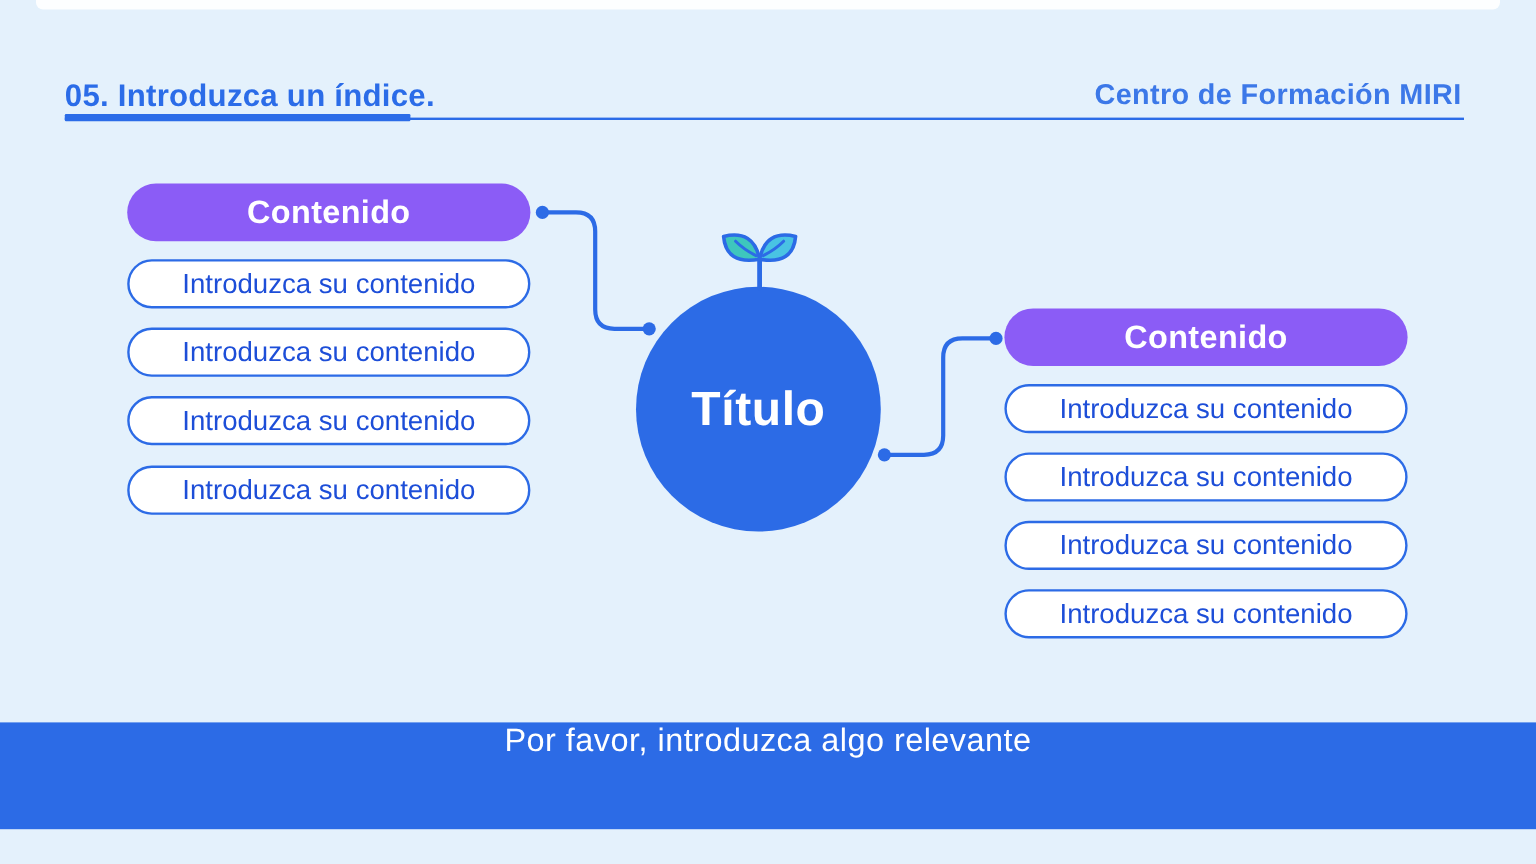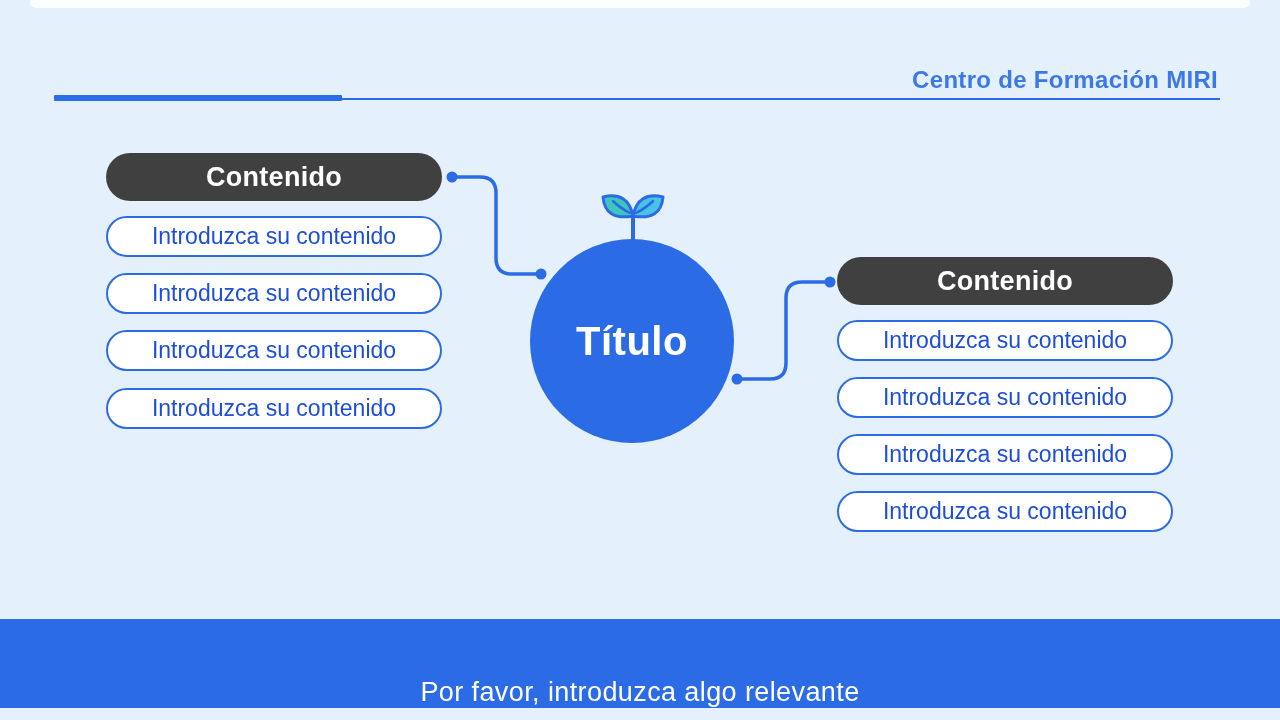--- a/index.html
+++ b/index.html
@@ -31,21 +31,21 @@
     position:absolute;left:54px;top:98px;width:1166px;height:2px;
     background:#2b6ce8;
   }
   .rule-thick{
     position:absolute;left:54px;top:95px;width:288px;height:6px;
     background:#2b6ce8;border-radius:1px;
   }
   
   .group-header{
     position:absolute;width:336px;height:48px;
-    background:#404040;border-radius:26px;
+    background:#8b5cf6;border-radius:26px;
     color:#ffffff;font-size:27px;font-weight:bold;
     display:flex;align-items:center;justify-content:center;
     letter-spacing:.3px;
   }
   .item-pill{
     position:absolute;width:332px;height:37px;
     background:#ffffff;border:2px solid #2c6be6;border-radius:22px;
     color:#1d4ed8;font-size:23px;
     display:flex;align-items:center;justify-content:center;
     white-space:nowrap;
@@ -64,35 +64,36 @@
   .center-circle{
     position:absolute;left:530px;top:239px;width:204px;height:204px;
     background:#2c6be6;border-radius:50%;
     display:flex;align-items:center;justify-content:center;
     color:#ffffff;font-size:40px;font-weight:bold;letter-spacing:.5px;text-align:center;
   }
   .sprout{position:absolute;left:597px;top:190px;}
   .connectors{position:absolute;left:0;top:0;pointer-events:none;}
   
   .footer-bar{
-    position:absolute;left:0;top:619px;width:1280px;height:89px;
+    position:absolute;left:0;top:602px;width:1280px;height:89px;
     background:#2c6be6;
-    display:flex;align-items:flex-end;justify-content:center;
+    display:flex;align-items:flex-start;justify-content:center;
   }
   .footer-text{
     color:#ffffff;font-size:27px;letter-spacing:.4px;
   }
 </style>
 </head>
 <body>
 
 <div class="slide">
 
   <div class="top-strip"></div>
 
+  <div class="page-title">05. Introduzca un índice.</div>
   <div class="brand">Centro de Formación MIRI</div>
   <div class="rule-thin"></div>
   <div class="rule-thick"></div>
 
   <svg class="connectors" width="1280" height="720" viewBox="0 0 1280 720">
     <path d="M452,177 H480 Q496,177 496,193 V258 Q496,274 512,274 H540" fill="none" stroke="#2c6be6" stroke-width="3.5" stroke-linecap="round"></path>
     <circle cx="452" cy="177" r="5.5" fill="#2c6be6"></circle>
     <circle cx="541" cy="274" r="5.5" fill="#2c6be6"></circle>
     <path d="M737,379 H770 Q786,379 786,363 V298 Q786,282 802,282 H829" fill="none" stroke="#2c6be6" stroke-width="3.5" stroke-linecap="round"></path>
     <circle cx="737" cy="379" r="5.5" fill="#2c6be6"></circle>

